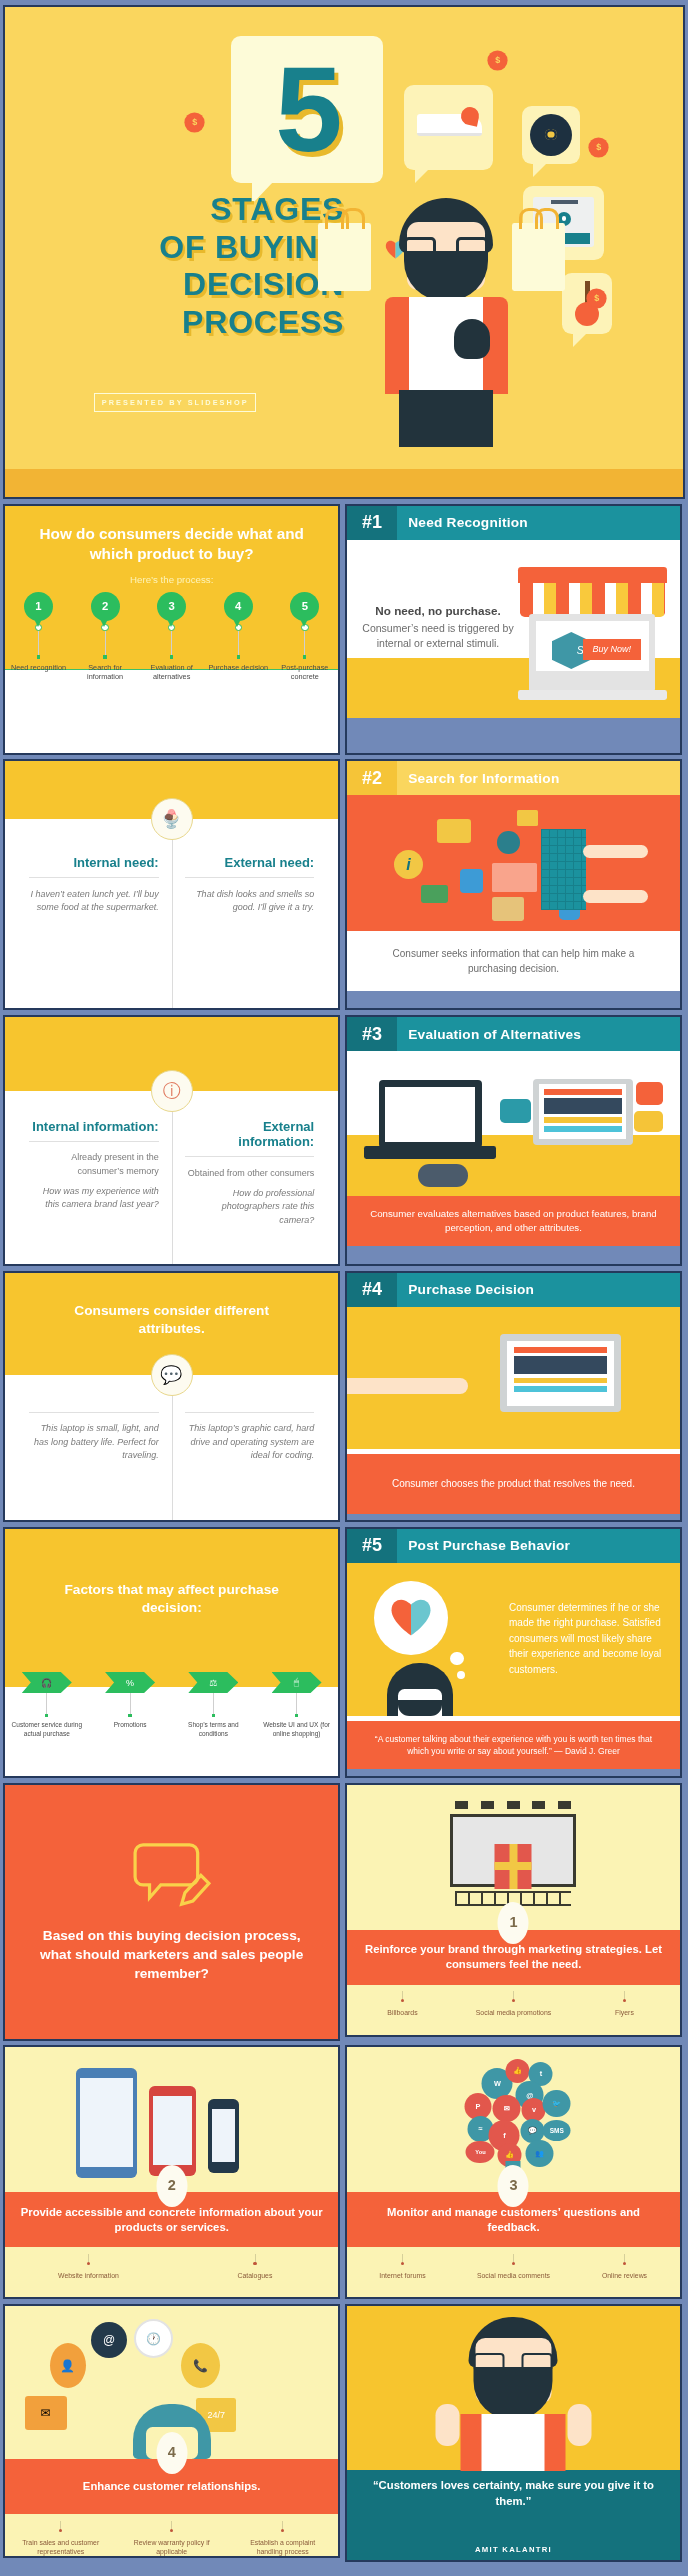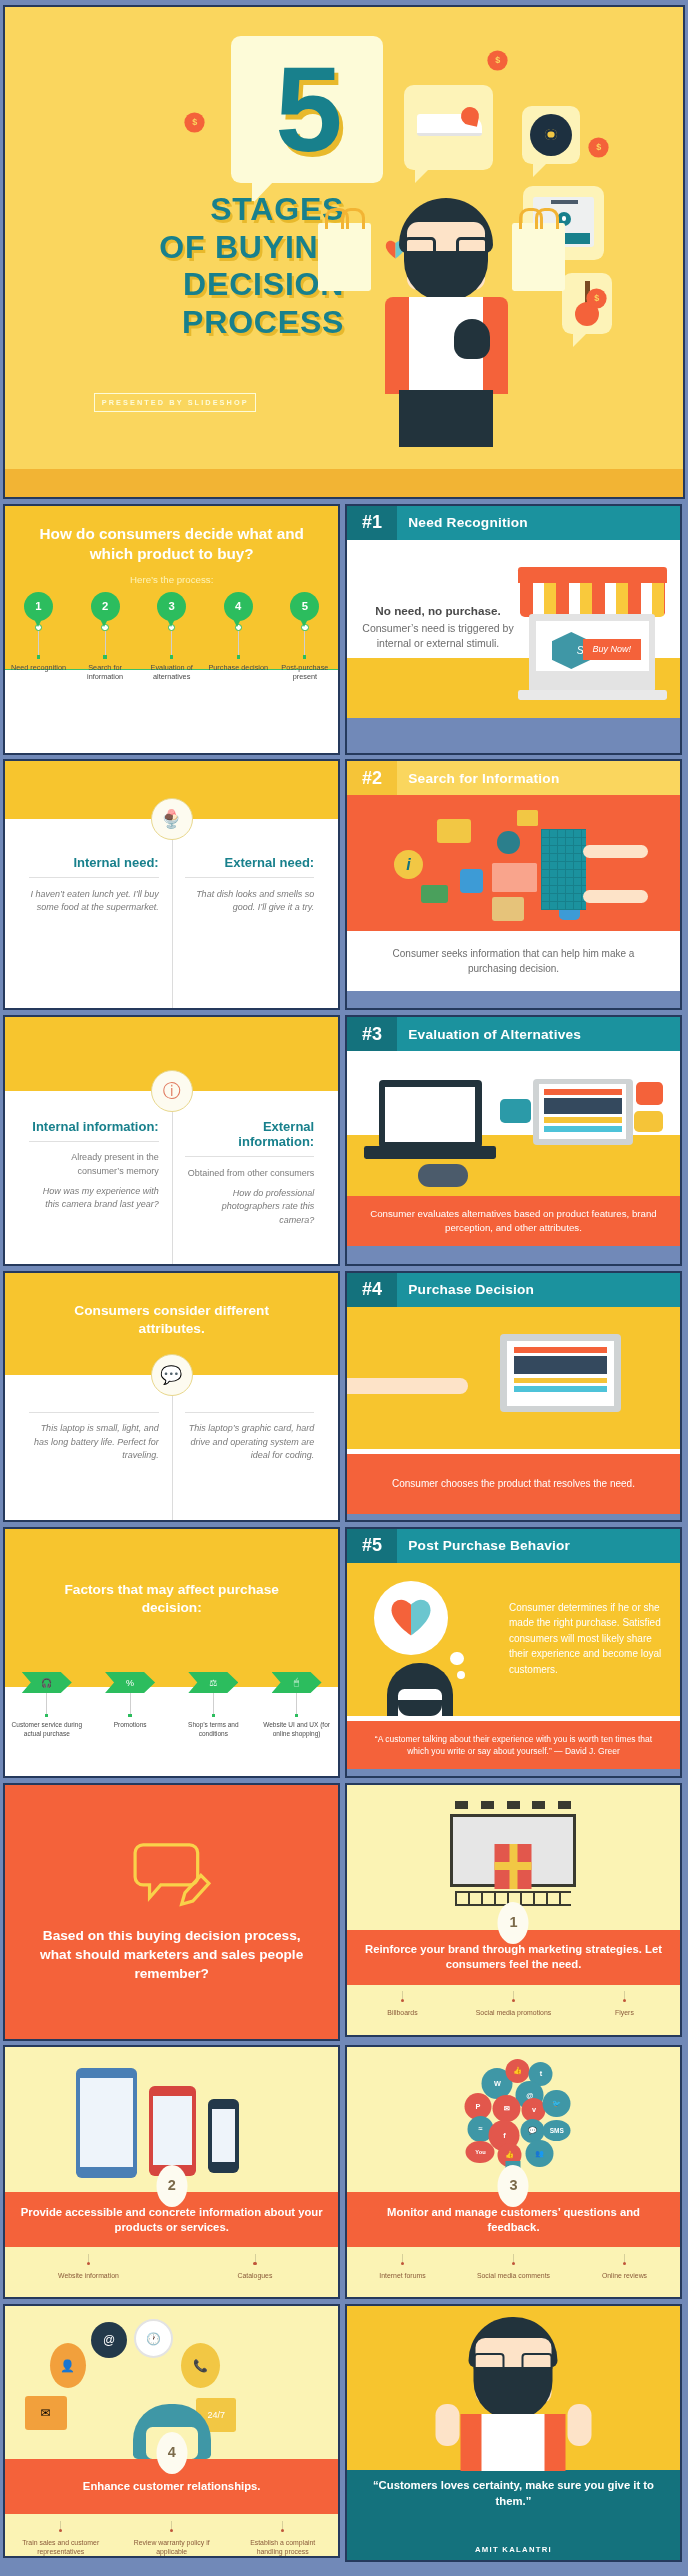--- a/index.html
+++ b/index.html
@@ -384,21 +384,21 @@
             <div class="pin-dot"></div>
               <div class="pin-line"></div>
               <div class="pin-sq"></div>
             <div class="pin-label">Purchase decision</div>
           </div>
           <div class="pin-wrap">
             <div class="pin">5</div>
             <div class="pin-dot"></div>
               <div class="pin-line"></div>
               <div class="pin-sq"></div>
-            <div class="pin-label">Post-purchase present</div>
+            <div class="pin-label">Post-purchase concrete</div>
           </div>
         </div>
       </div>
     </div>
 
     <div class="cell c-right">
       <div class="stage-head">
         <div class="stage-num teal-dark">#1</div>
         <div class="stage-title teal">Need Recognition</div>
       </div>

